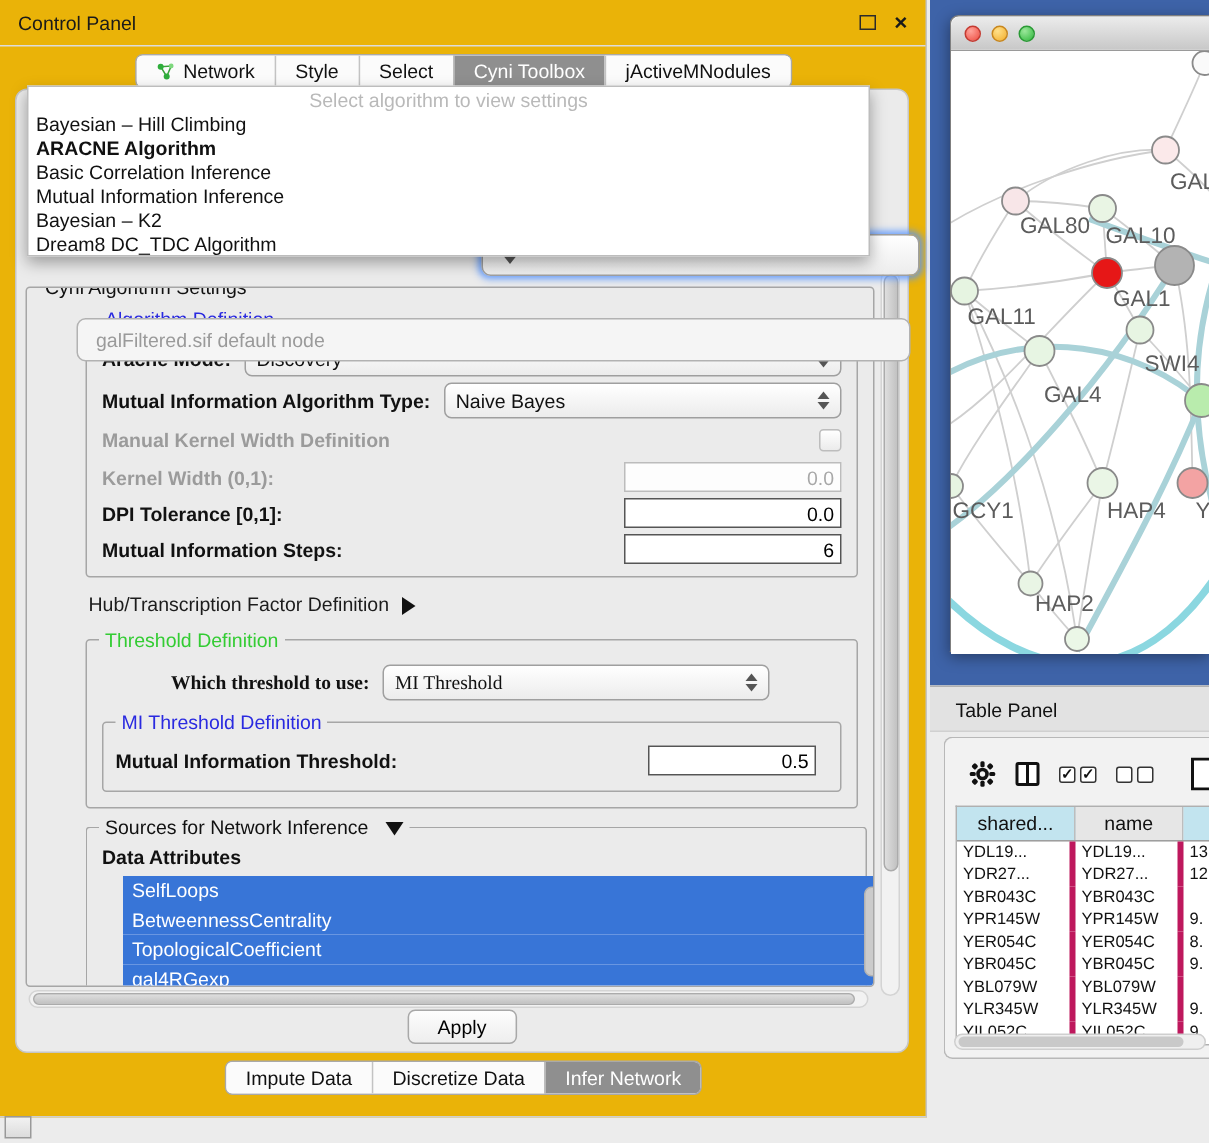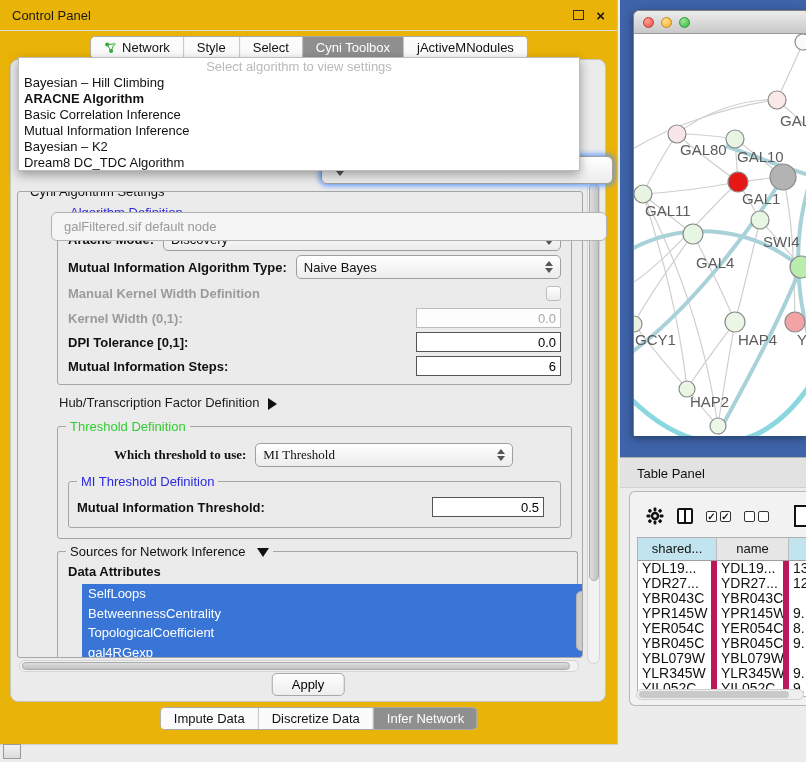--- a/index.html
+++ b/index.html
@@ -67,21 +67,21 @@
             border:1px solid #d4d4d4;border-radius:7px;box-sizing:border-box;}
   .v-thumb{margin:2px 1px;width:8px;height:396px;background:linear-gradient(90deg,#dedede,#c2c2c2);
            border:1px solid #ababab;border-radius:5px;}
   .h-scroll{position:absolute;left:8px;top:600px;width:560px;height:12px;background:#f2f2f2;
             border:1px solid #d4d4d4;border-radius:7px;box-sizing:border-box;}
   .h-thumb{margin:1px 2px;height:8px;width:548px;background:linear-gradient(#dedede,#c2c2c2);
            border:1px solid #ababab;border-radius:5px;box-sizing:border-box;}
   .apply{position:absolute;left:50%;top:613px;transform:translateX(-50%);padding:3px 19px;
          border:1px solid #a8a8a8;border-radius:5px;background:linear-gradient(#fdfdfd,#eeeeee);
          font:13px "Liberation Sans",sans-serif;}
-  .cp-bottabs{position:absolute;top:707px;left:319px;transform:translateX(-50%);display:flex;
+  .cp-bottabs{position:absolute;top:707px;left:309px;transform:translateX(-50%);display:flex;
               border:1px solid #a9a9a9;border-radius:5px;overflow:hidden;background:#fbfbfb;}
   .mini-ic{position:absolute;left:3px;top:744px;width:16px;height:13px;border:1px solid #999;
            background:linear-gradient(#f2f2f2,#dcdcdc);}
   
   .desktop{position:absolute;left:620px;top:0;width:186px;height:457px;background:#3e63a8;}
   .nw{position:absolute;left:633px;top:10px;width:173px;height:425px;background:#fff;
       border:1px solid #7f7f7f;border-right:none;border-radius:6px 0 0 0;box-sizing:border-box;
       box-shadow:0 3px 10px rgba(0,0,0,.4);}
   .nw-bar{height:22px;background:linear-gradient(#ececec,#c8c8c8);border-bottom:1px solid #9a9a9a;
           border-radius:6px 0 0 0;display:flex;align-items:center;gap:7px;padding-left:9px;}
@@ -102,22 +102,22 @@
   .cbx.on::after{content:"\2713";font-weight:bold;}
   .pair{display:flex;gap:3px;}
   .colsic{width:16px;height:16px;border:2px solid #111;border-radius:2px;position:relative;box-sizing:border-box;background:#fff;}
   .colsic::after{content:"";position:absolute;left:5px;top:0;width:2px;height:12px;background:#111;}
   .docic{margin-left:auto;margin-right:-8px;}
   .tbl{margin-left:7px;width:200px;border:1px solid #b0b0b0;border-right:none;background:#fff;}
   .thr{display:flex;height:22px;border-bottom:1px solid #9e9e9e;background:#e6e6e6;}
   .th{line-height:22px;text-align:center;border-right:1px solid #bdbdbd;box-sizing:border-box;overflow:hidden;white-space:nowrap;}
   .th.hl{background:#c2e4ef;}
   .tr{display:flex;height:15px;}
-  .td{line-height:15px;padding-left:4px;border-right:6px solid #be185d;box-sizing:border-box;
-      overflow:hidden;white-space:nowrap;font-size:14px;}
+  .td{line-height:15px;padding-left:4px;border-right:4px solid #be185d;box-sizing:border-box;
+      overflow:hidden;white-space:nowrap;font-size:11px;}
   .w0{width:79px;} .w1{width:72px;} .w2{width:44px;}
   .tw-hsb{position:absolute;left:6px;bottom:5px;width:168px;height:11px;background:#efefef;
           border:1px solid #cfcfcf;border-radius:6px;box-sizing:border-box;}
   .tw-hthumb{margin:1px 2px;width:150px;height:7px;background:#c9c9c9;border-radius:4px;}
 </style>
 </head>
 <body>
 
 <div class="cp">
   <div class="cp-titlebar">

